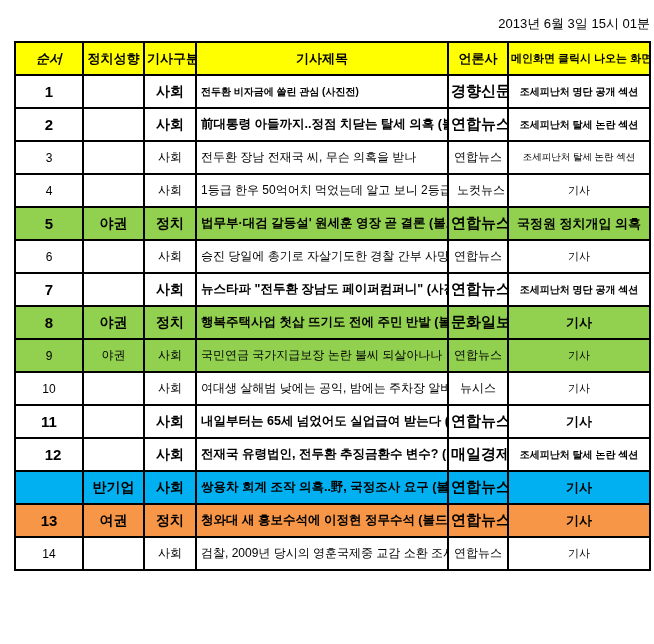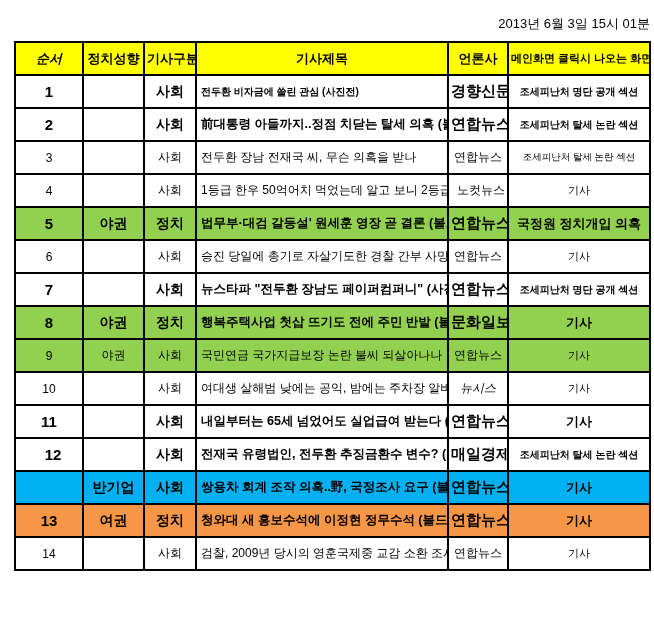--- a/index.html
+++ b/index.html
@@ -147,21 +147,21 @@
     <td class="c-cat" style="font-size: 12px;">사회</td>
     <td class="c-title" style="font-size: 12px;">국민연금 국가지급보장 논란 불씨 되살아나나</td>
     <td class="c-outlet" style="font-size: 12px;">연합뉴스</td>
     <td class="c-screen" style="font-size: 11px;">기사</td>
   </tr>
         <tr style="background: rgb(255, 255, 255);">
     <td class="c-no" style="font-size: 12px;">10</td>
     <td class="c-stance" style="font-size: 12px;"></td>
     <td class="c-cat" style="font-size: 12px;">사회</td>
     <td class="c-title" style="font-size: 12px;">여대생 살해범 낮에는 공익, 밤에는 주차장 알바</td>
-    <td class="c-outlet" style="font-size: 12px; font-style: italic;">뉴시스</td>
+    <td class="c-outlet" style="font-size: 12px;">뉴시스</td>
     <td class="c-screen" style="font-size: 11px;">기사</td>
   </tr>
         <tr class="bold" style="background: rgb(255, 255, 255);">
     <td class="c-no" style="font-size: 15px;">11</td>
     <td class="c-stance" style="font-size: 14px;"></td>
     <td class="c-cat" style="font-size: 14px;">사회</td>
     <td class="c-title" style="font-size: 12.5px;">내일부터는 65세 넘었어도 실업급여 받는다 (볼드체)</td>
     <td class="c-outlet" style="font-size: 15px;">연합뉴스</td>
     <td class="c-screen" style="font-size: 13px;">기사</td>
   </tr>

